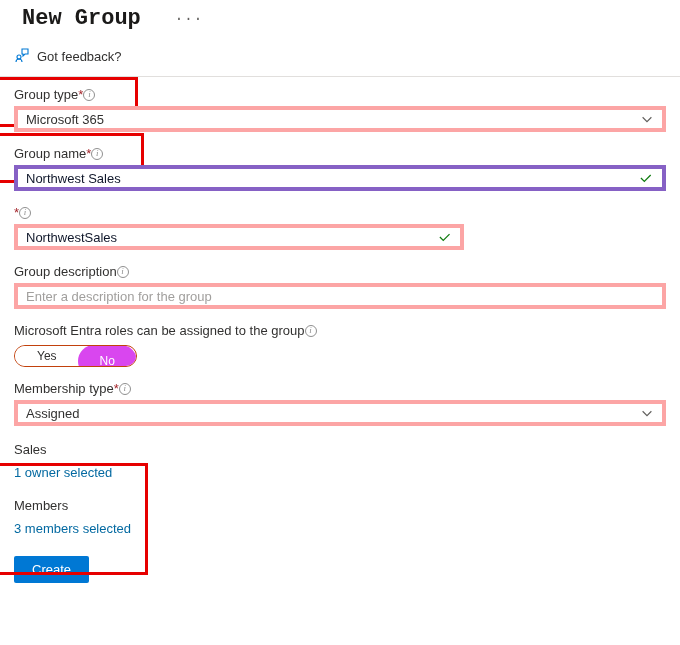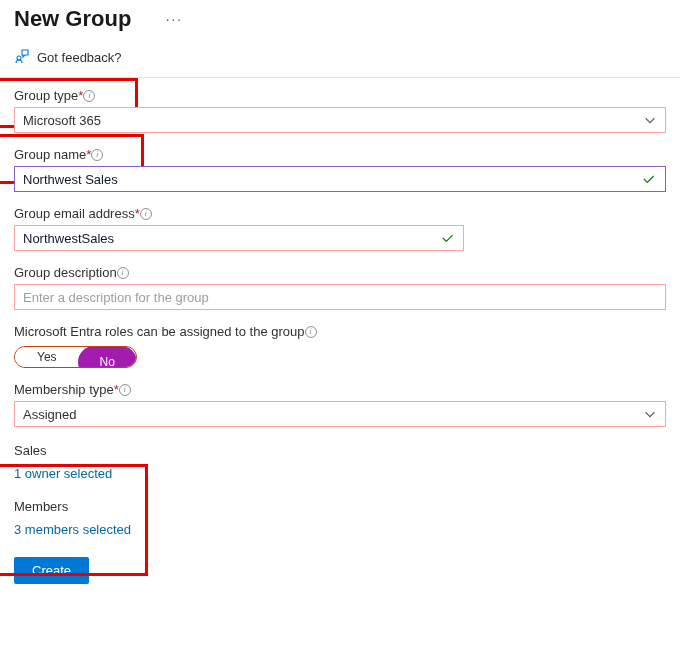--- a/index.html
+++ b/index.html
@@ -6,24 +6,25 @@
     body {
       font-family: "Segoe UI", -apple-system, BlinkMacSystemFont, sans-serif;
       font-size: 13px;
       color: #323130;
       background: #fff;
       width: 680px;
       height: 645px;
       padding: 0;
     }
     .header {
-      padding: 6px 14px 10px 14px;
+      padding: 6px 14px 10px 22px;
       display: flex;
       align-items: center;
       gap: 30px;
+      font-family: Liberation Mono, monospace;
     }
     .header h1 {
       font-size: 22px;
       font-weight: 600;
       color: #1b1a19;
     }
     .header .more {
       color: #605e5c;
       font-size: 14px;
       letter-spacing: 1px;
@@ -67,21 +68,21 @@
       align-items: center;
       justify-content: center;
       font-size: 9px;
       color: #909090;
       line-height: 1;
       font-style: italic;
       font-family: serif;
       cursor: pointer;
     }
     .select-wrap, .input-wrap {
-      border: 1px solid #fca5a5;
+      border: 4px solid #fca5a5;
       background: #fff;
       height: 26px;
       display: flex;
       align-items: center;
       padding: 0 8px;
       position: relative;
       font-size: 13px;
     }
     .select-wrap.full, .input-wrap.full { width: 100%; }
     .select-wrap .value, .input-wrap .value {
@@ -120,21 +121,21 @@
     .toggle-opt {
       padding: 0 22px;
       font-size: 12px;
       display: flex;
       align-items: center;
       cursor: pointer;
       color: #323130;
       background: #fff;
     }
     .toggle-opt.active {
-      background: #a21caf;
+      background: #d946ef;
       color: #fff;
       border-radius: 20px;
       margin: -1px;
       padding: 0 22px;
       height: 32px;
     }
     .section-label {
       font-size: 13px;
       color: #323130;
       margin-bottom: 8px;
@@ -218,21 +219,20 @@
       <input type="text" value="Northwest Sales" style="">
       <svg class="check-icon" viewBox="0 0 16 16">
         <path d="M3 8l3.5 3.5L13 5" fill="none" stroke="currentColor" stroke-width="1.3"></path>
       </svg>
     </div>
   </div>
 
   
   <div class="field">
     <div class="field-label">
-      <span>Group email address</span>
       <span class="req">*</span>
       <span class="info-icon">i</span>
     </div>
     <div class="input-wrap half">
       <input type="text" value="NorthwestSales" style="">
       <svg class="check-icon" viewBox="0 0 16 16">
         <path d="M3 8l3.5 3.5L13 5" fill="none" stroke="currentColor" stroke-width="1.3"></path>
       </svg>
     </div>
   </div>

